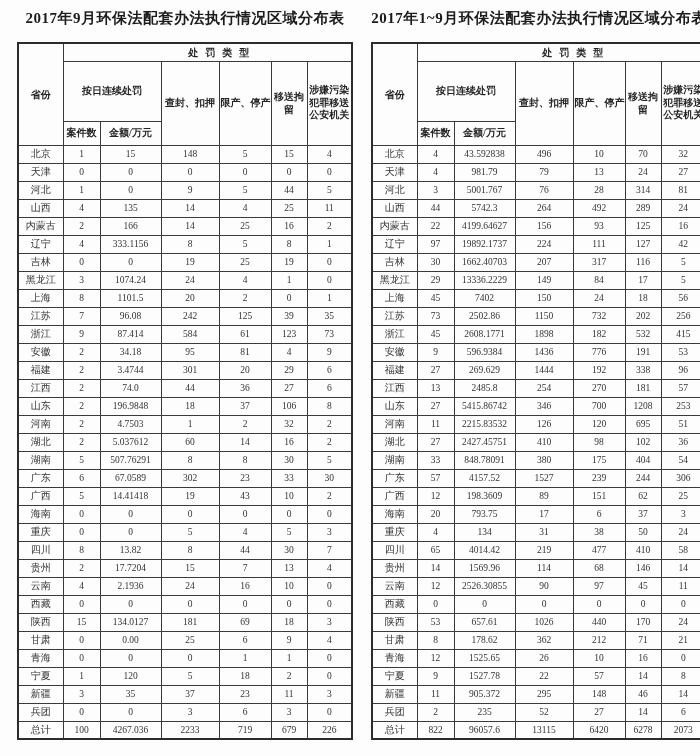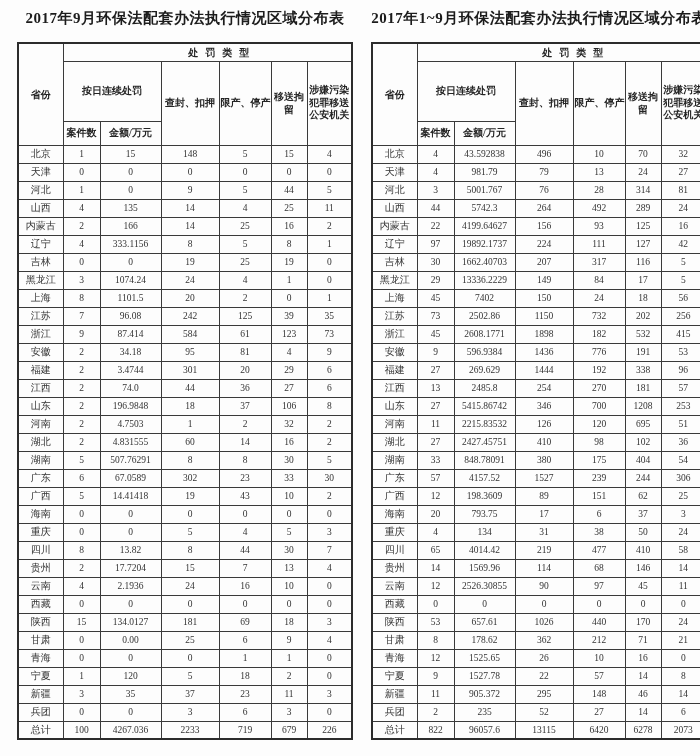--- a/index.html
+++ b/index.html
@@ -249,21 +249,21 @@
             <td>2</td>
             <td>4.7503</td>
             <td>1</td>
             <td>2</td>
             <td>32</td>
             <td>2</td>
           </tr>
           <tr>
             <td>湖北</td>
             <td>2</td>
-            <td>4.831555</td>
+            <td>5.037612</td>
             <td>60</td>
             <td>14</td>
             <td>16</td>
             <td>2</td>
           </tr>
           <tr>
             <td>湖南</td>
             <td>5</td>
             <td>507.76291</td>
             <td>8</td>

